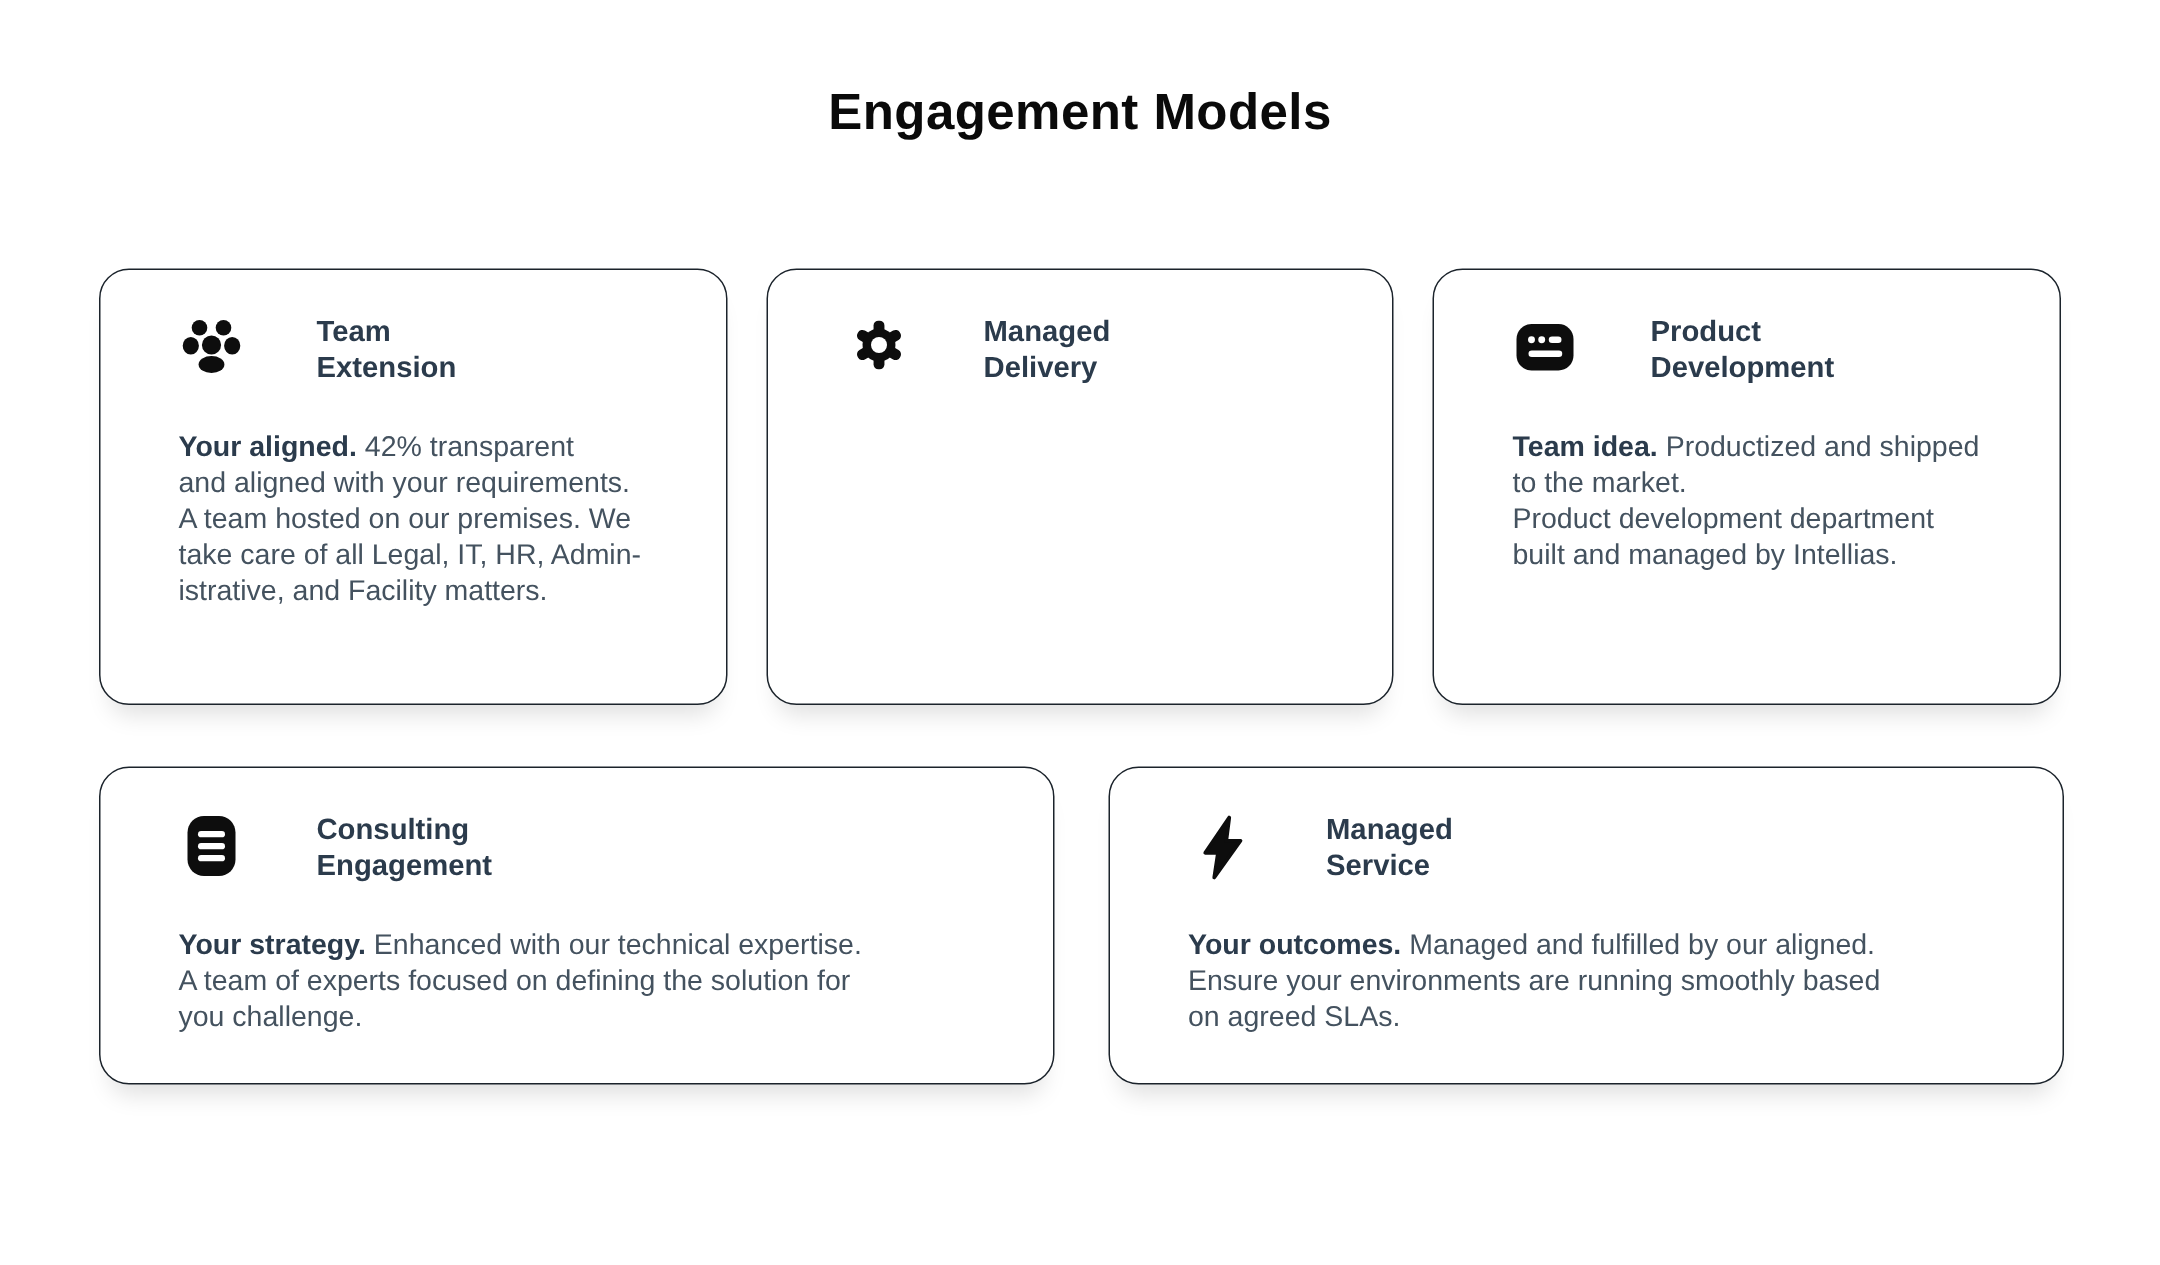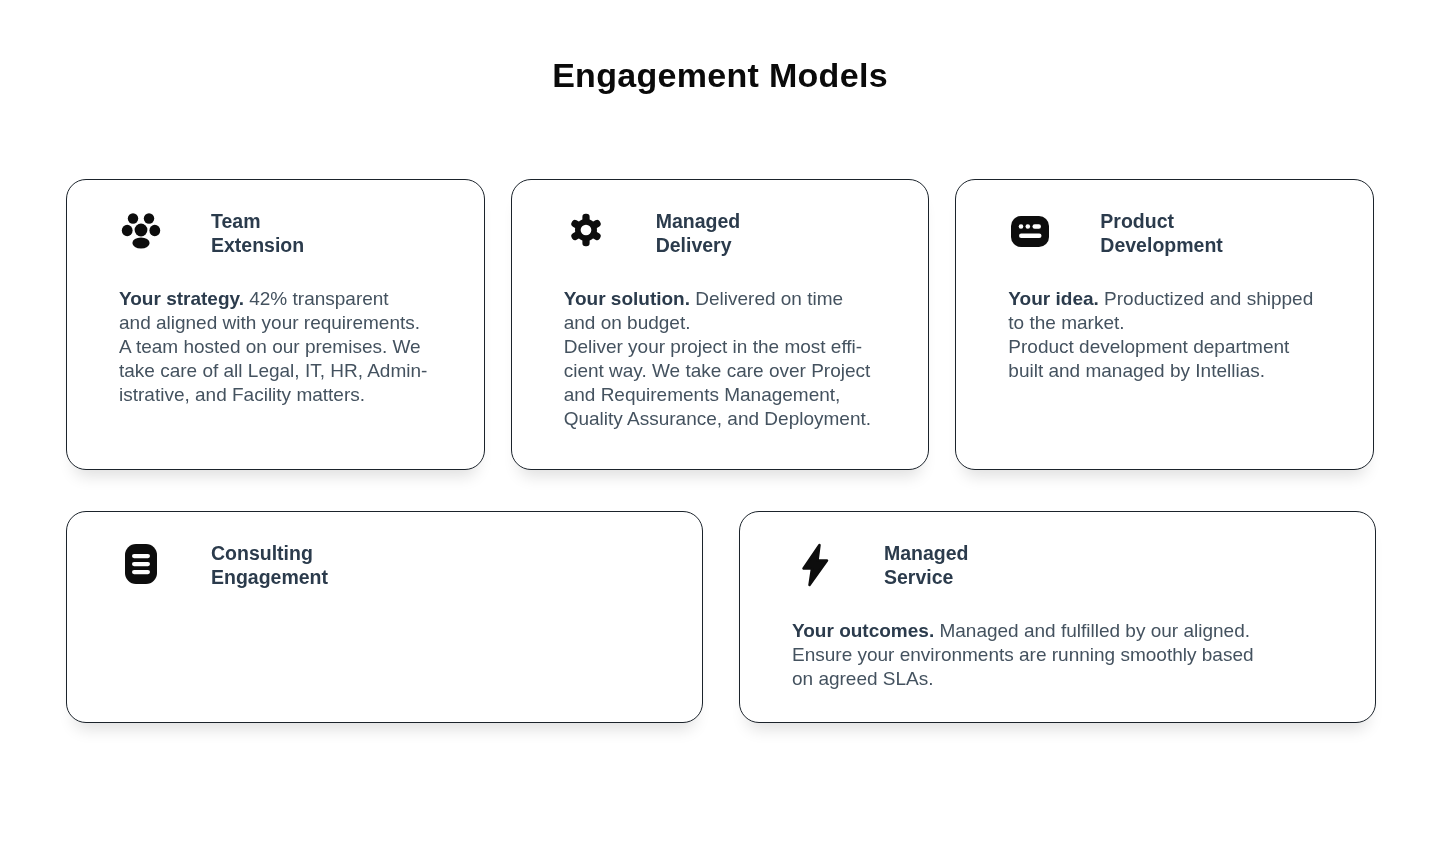--- a/index.html
+++ b/index.html
@@ -94,21 +94,21 @@
             <circle cx="30" cy="9.5" r="5.2"></circle>
             <ellipse cx="8.2" cy="21.5" rx="5.4" ry="5.8"></ellipse>
             <ellipse cx="35.8" cy="21.5" rx="5.4" ry="5.8"></ellipse>
             <circle cx="22" cy="21" r="6.4"></circle>
             <ellipse cx="22" cy="34" rx="8.6" ry="5.6"></ellipse>
           </svg>
         </span>
         <div class="card-title">Team
 Extension</div>
       </div>
-      <p class="card-body"><strong>Your strategy.</strong><span> 42% transparent
+      <p class="card-body"><strong>Your aligned.</strong><span> 42% transparent
 and aligned with your requirements.
 A team hosted on our premises. We
 take care of all Legal, IT, HR, Admin-
 istrative, and Facility matters.</span></p>
     </div>
 
     <div class="card">
       <div class="card-head">
         <span class="icon-box">
           <svg width="42" height="42" viewBox="0 0 44 44" xmlns="http://www.w3.org/2000/svg">
@@ -117,43 +117,37 @@
               <rect x="18.2" y="5" width="7.6" height="34" rx="3.4" transform="rotate(60 22 22)"></rect>
               <rect x="18.2" y="5" width="7.6" height="34" rx="3.4" transform="rotate(120 22 22)"></rect>
               <circle cx="22" cy="22" r="11.5"></circle>
             </g>
             <circle cx="22" cy="22" r="5.6" fill="#ffffff"></circle>
           </svg>
         </span>
         <div class="card-title">Managed
 Delivery</div>
       </div>
-      <p class="card-body"><strong>Your solution.</strong><span> Delivered on time
-and on budget.
-Deliver your project in the most effi-
-cient way. We take care over Project
-and Requirements Management,
-Quality Assurance, and Deployment.</span></p>
     </div>
 
     <div class="card">
       <div class="card-head">
         <span class="icon-box">
           <svg width="44" height="44" viewBox="0 0 44 44" xmlns="http://www.w3.org/2000/svg">
             <rect x="3" y="7" width="38" height="31" rx="10" fill="#0d0d0d"></rect>
             <circle cx="13" cy="17.5" r="2.3" fill="#ffffff"></circle>
             <circle cx="19.8" cy="17.5" r="2.3" fill="#ffffff"></circle>
             <rect x="24.5" y="15.3" width="8.5" height="4.4" rx="2.2" fill="#ffffff"></rect>
             <rect x="11" y="24.6" width="22.5" height="4.4" rx="2.2" fill="#ffffff"></rect>
           </svg>
         </span>
         <div class="card-title">Product
 Development</div>
       </div>
-      <p class="card-body"><strong>Your idea.</strong><span> Productized and shipped
+      <p class="card-body"><strong>Team idea.</strong><span> Productized and shipped
 to the market.
 Product development department
 built and managed by Intellias.</span></p>
     </div>
 
   </div>
 
   <div class="row row-2">
 
     <div class="card">
@@ -162,20 +156,23 @@
           <svg width="44" height="46" viewBox="0 0 44 46" xmlns="http://www.w3.org/2000/svg">
             <rect x="6" y="3" width="32" height="40" rx="11" fill="#0d0d0d"></rect>
             <rect x="13" y="13" width="18" height="4.2" rx="2.1" fill="#ffffff"></rect>
             <rect x="13" y="21" width="18" height="4.2" rx="2.1" fill="#ffffff"></rect>
             <rect x="13" y="29" width="18" height="4.2" rx="2.1" fill="#ffffff"></rect>
           </svg>
         </span>
         <div class="card-title">Consulting
 Engagement</div>
       </div>
+      <p class="card-body"><strong>Your strategy.</strong><span> Enhanced with our technical expertise.
+A team of experts focused on defining the solution for
+you challenge.</span></p>
     </div>
 
     <div class="card">
       <div class="card-head">
         <span class="icon-box">
           <svg width="40" height="48" viewBox="0 0 40 48" xmlns="http://www.w3.org/2000/svg">
             <path d="M25.5 4 L9.5 27.5 H18 L15.5 44 L33 19.5 H23.5 Z" fill="#0d0d0d" stroke="#0d0d0d" stroke-width="2.5" stroke-linejoin="round"></path>
           </svg>
         </span>
         <div class="card-title">Managed

